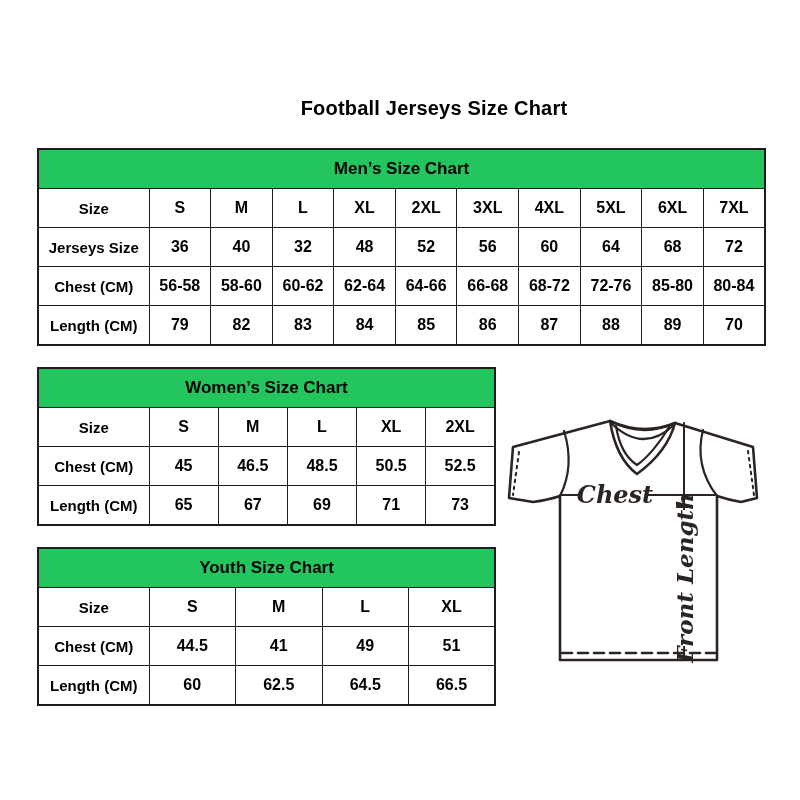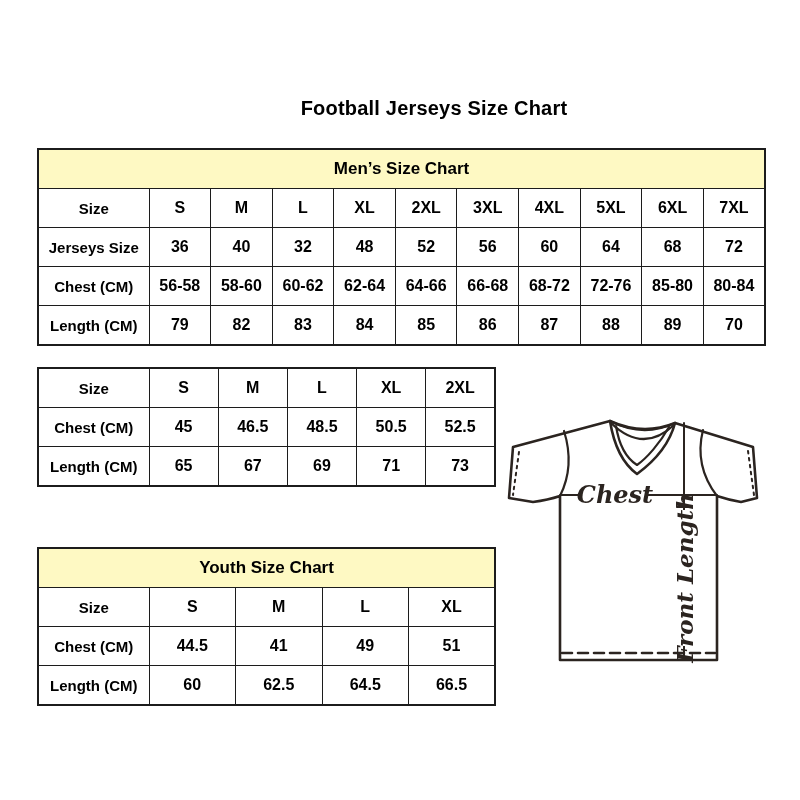--- a/index.html
+++ b/index.html
@@ -14,21 +14,21 @@
   .tblwrap { position:absolute; }
   .tblwrap table {
     border-collapse:collapse; table-layout:fixed; width:100%;
     border:2px solid #1c1c1c;
   }
   .tblwrap td {
     border:1.5px solid #1c1c1c; height:38px; text-align:center;
     vertical-align:middle; font-weight:700; font-size:16px; padding:0 2px;
     overflow:hidden; white-space:nowrap;
   }
-  .tblwrap td.hdr { background:#fef9c3; font-size:17px; }
+  .tblwrap td.hdr { background:#22c55e; font-size:17px; }
   .tblwrap td.rowlabel { font-size:15px;text-align:center; }
   .mens   { left:37px; top:148px; width:729px; }
   .womens { left:37px; top:367px; width:459px; }
   .youth  { left:37px; top:547px; width:459px;border-radius:15px; }
   col.labelcol { width:111px; }
   .jersey { position:absolute; left:498px; top:406px; }
   .jersey text {
     font-family:"DejaVu Serif", serif; font-style:italic; font-weight:700;
     fill:#2b2420;
   }
@@ -119,20 +119,23 @@
     <table>
       <colgroup>
           <col class="labelcol">
           <col>
           <col>
           <col>
           <col>
           <col>
         </colgroup>
       <tbody>
+          <tr>
+            <td class="hdr" colspan="6">Women’s Size Chart</td>
+          </tr>
       <tr>
         <td class="rowlabel">Size</td>
         <td>S</td>
         <td>M</td>
         <td>L</td>
         <td>XL</td>
         <td>2XL</td>
       </tr>
       <tr>
         <td class="rowlabel">Chest (CM)</td>

